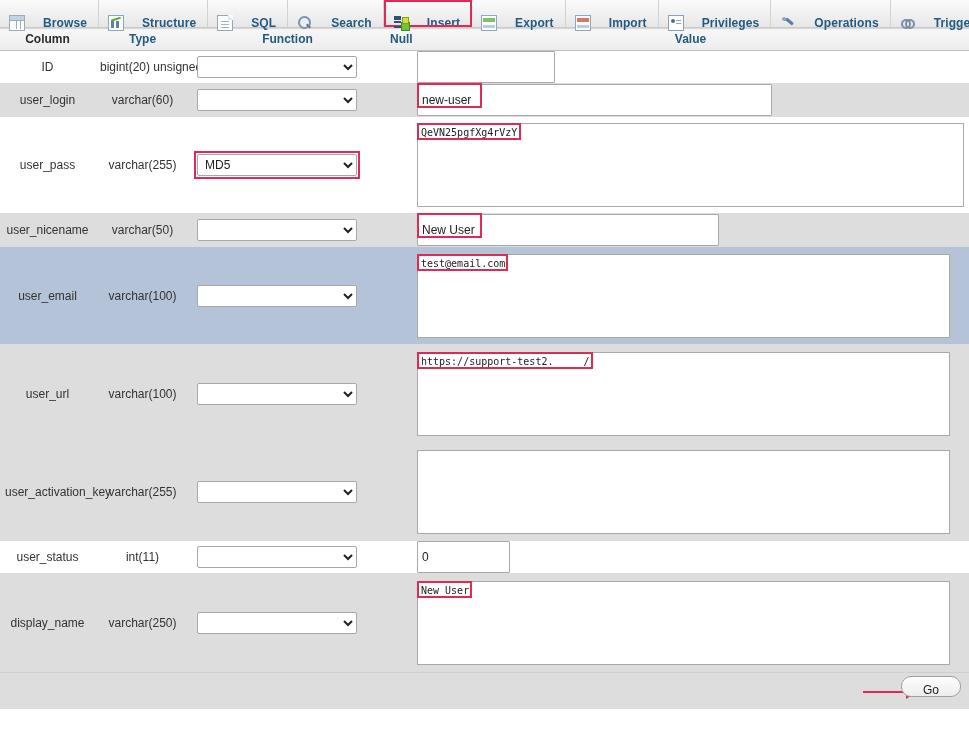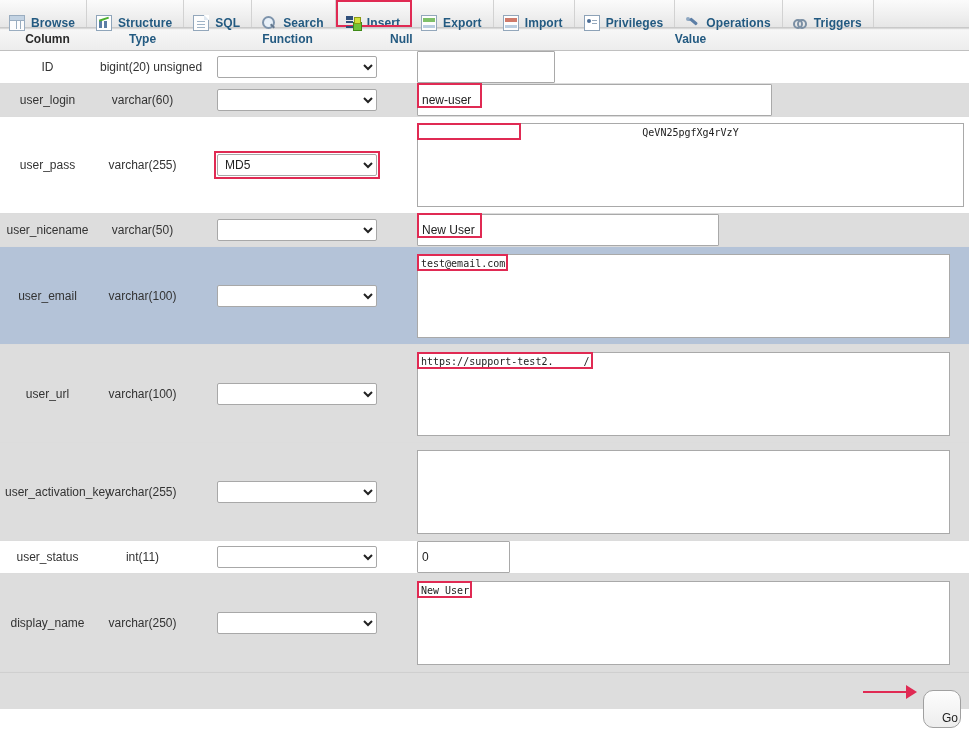--- a/index.html
+++ b/index.html
@@ -18,21 +18,21 @@
     height: 28px;
     background: linear-gradient(to bottom, #fbfbfb 0%, #f0f0f0 55%, #e6e6e6 100%);
     border-bottom: 1px solid #c9c9c9;
     display: flex;
     align-items: stretch;
     position: relative;
   }
   .tab {
     display: flex;
     align-items: center;
-    gap: 6px;
+    gap: 18px;
     padding: 18px 11px 0 9px;
     border-right: 1px solid #d2d2d2;
     cursor: pointer;
     position: relative;
   }
   .tab .tlabel {
     font-size: 12px;
     font-weight: bold;
     color: #235a81;
     white-space: nowrap;
@@ -195,21 +195,21 @@
     width: 160px;
     height: 22px;
     font-size: 12px;
     font-family: "Liberation Sans", sans-serif;
     border: 1px solid #a8a8a8;
     border-radius: 2px;
     background: #fff;
     padding: 1px 3px;
     color: #222;
   }
-  .fn-wrap { display:inline-block; position:relative; padding:2px;margin-left:20px; }
+  .fn-wrap { display:inline-block; position:relative; padding:2px; }
   .fn-wrap.hl { outline: 2px solid #e02a53; outline-offset: -1px; }
 
   input.val {
     height: 32px;
     font-size: 12px;
     font-family: "Liberation Sans", sans-serif;
     border: 1px solid #a9a9a9;
     border-radius: 1px;
     padding: 1px 4px;
     color: #222;
@@ -258,32 +258,32 @@
   
   #footer {
     height: 37px;
     background: #dddddd;
     border-top: 1px solid #cfcfcf;
     position: relative;
   }
   #go-btn {
     position: absolute;
     right: 8px;
-    top: 17px;
-    width: 34px; height: 21px;
+    top: 3px;
+    width: 60px; height: 21px;
     border: 1px solid #a0a0a0;
     border-radius: 10px;
     background: linear-gradient(to bottom, #fdfdfd 0%, #ededed 100%);
     font-size: 12px;
     font-family: "Liberation Sans", sans-serif;
     color: #222;
     cursor: pointer;
     line-height: 19px;
     text-align: center;
-    padding: 18px;
+    padding: 4px;
   }
   #go-arrow {
     position: absolute;
     right: 52px;
     top: 12px;
     width: 54px; height: 14px;
   }
   #go-arrow .shaft {
     position: absolute; left: 0; top: 6px; width: 44px; height: 2px; background: #e02a53;
   }
@@ -389,21 +389,21 @@
           </div>
         </td>
       </tr>
       <tr class="odd" style="height: 97px;">
         <td class="col-name">user_pass</td>
         <td class="col-type">varchar(255)</td>
         <td class="col-fn"><span class="fn-wrap hl"><select class="fn"><option>MD5</option></select></span></td>
         <td class="col-null"></td>
         <td class="col-val">
           <div class="val-cellwrap">
-            <textarea class="val" style="width: 608px; height: 84px; text-align: center;">QeVN25pgfXg4rVzY</textarea>
+            <textarea class="val" style="width: 608px; height: 84px;">QeVN25pgfXg4rVzY</textarea>
             <div class="mark" style="left: 0px; top: 0px; width: 103.6px; height: 17px;"></div>
           </div>
         </td>
       </tr>
       <tr class="even" style="height: 32px;">
         <td class="col-name">user_nicename</td>
         <td class="col-type">varchar(50)</td>
         <td class="col-fn"><span class="fn-wrap"><select class="fn"><option></option></select></span></td>
         <td class="col-null"></td>
         <td class="col-val">

